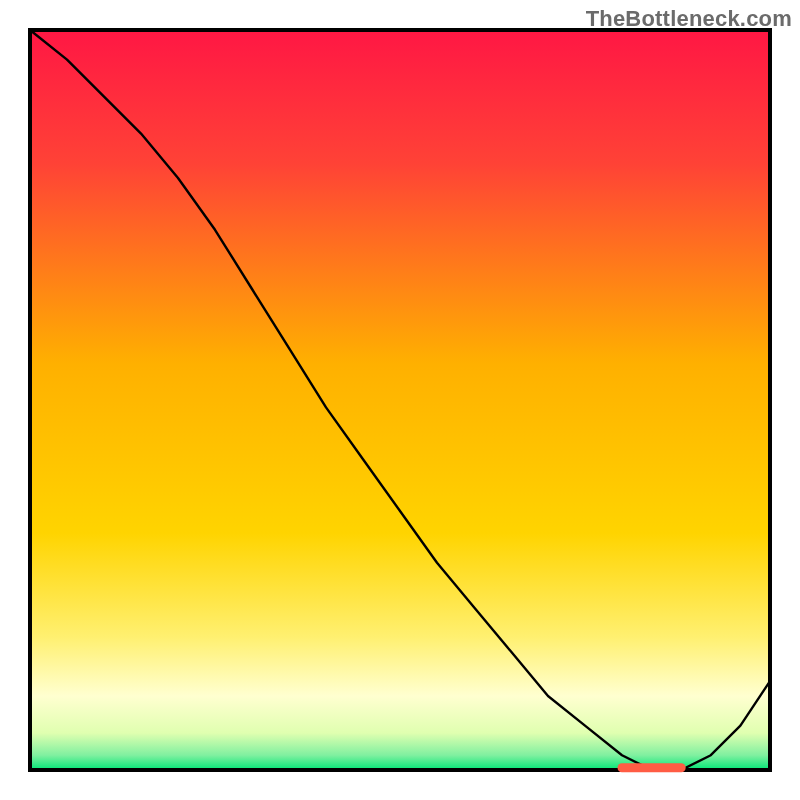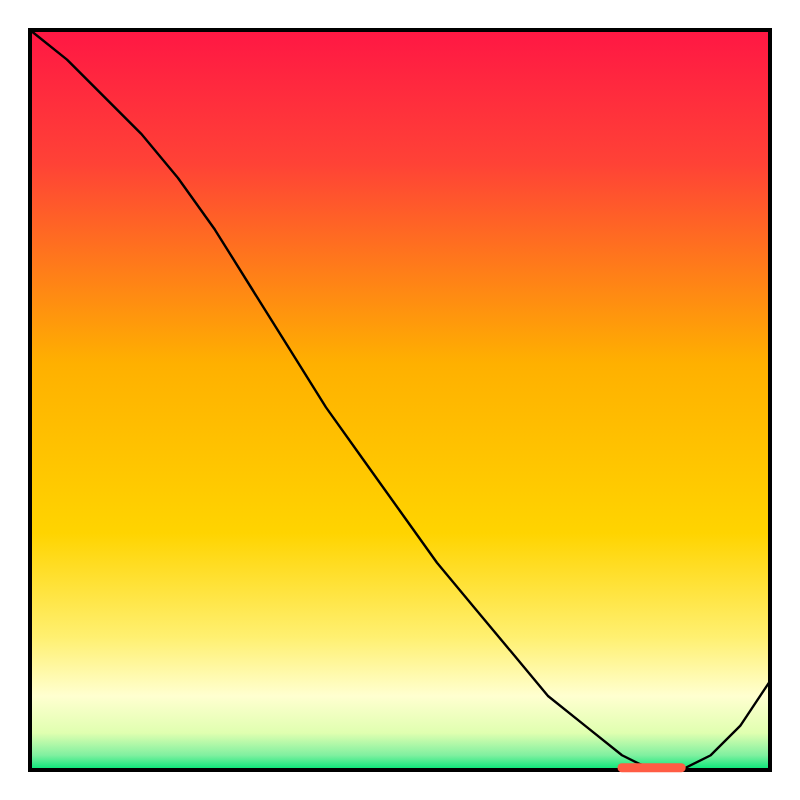--- a/index.html
+++ b/index.html
@@ -53,13 +53,14 @@
 
     <rect x="30" y="30" width="740" height="740" fill="url(#bg-grad)"></rect>
 
     <rect x="30" y="30" width="740" height="740" fill="none" stroke="#000" stroke-width="4"></rect>
 
     <path id="curve-path" fill="none" stroke="#000000" stroke-width="2.4" stroke-linejoin="round" stroke-linecap="round" d="M30.0 30.0 L67.0 59.6 L104.0 96.6 L141.0 133.6 L178.0 178.0 L215.0 229.8 L252.0 289.0 L289.0 348.2 L326.0 407.4 L363.0 459.2 L400.0 511.0 L437.0 562.8 L474.0 607.2 L511.0 651.6 L548.0 696.0 L585.0 725.6 L622.0 755.2 L651.6 770.0 L681.2 770.0 L710.8 755.2 L740.4 725.6 L770.0 681.2"></path>
 
     <line id="highlight-line" stroke="#ff5c44" stroke-width="9" stroke-linecap="round" x1="622" x2="681.2" y1="767.78" y2="767.78"></line>
   </svg>
 
+  <div class="watermark">TheBottleneck.com</div>
 </div>
 
 </body></html>

